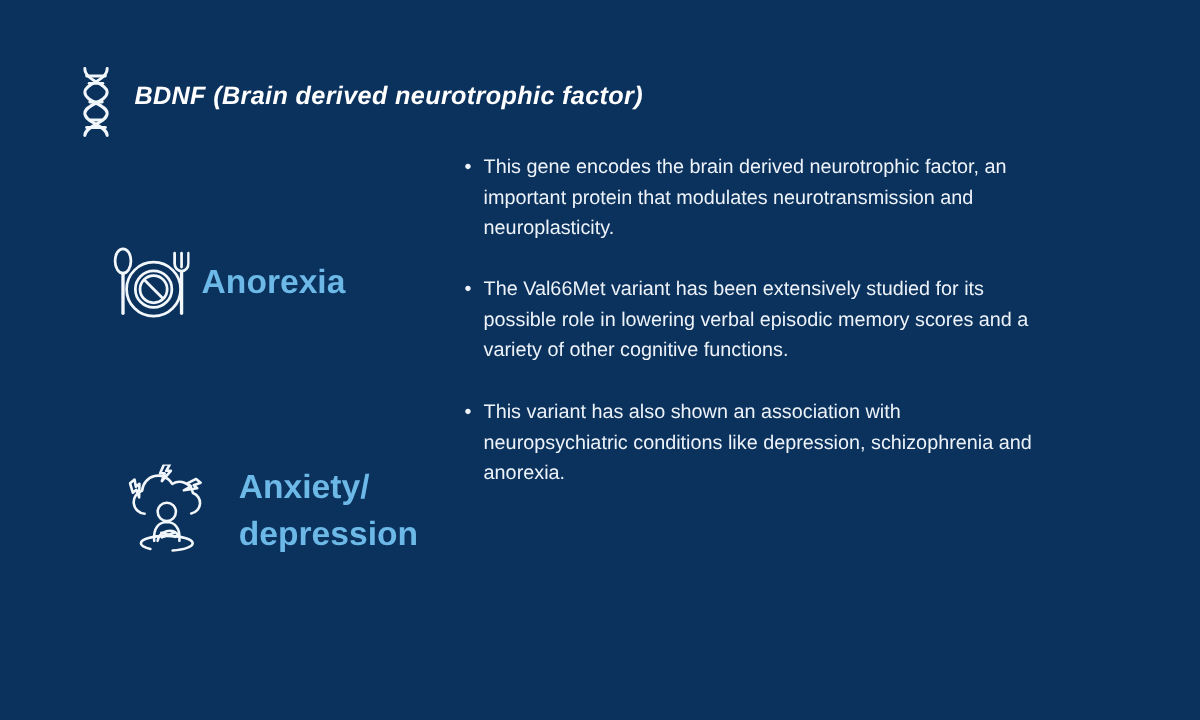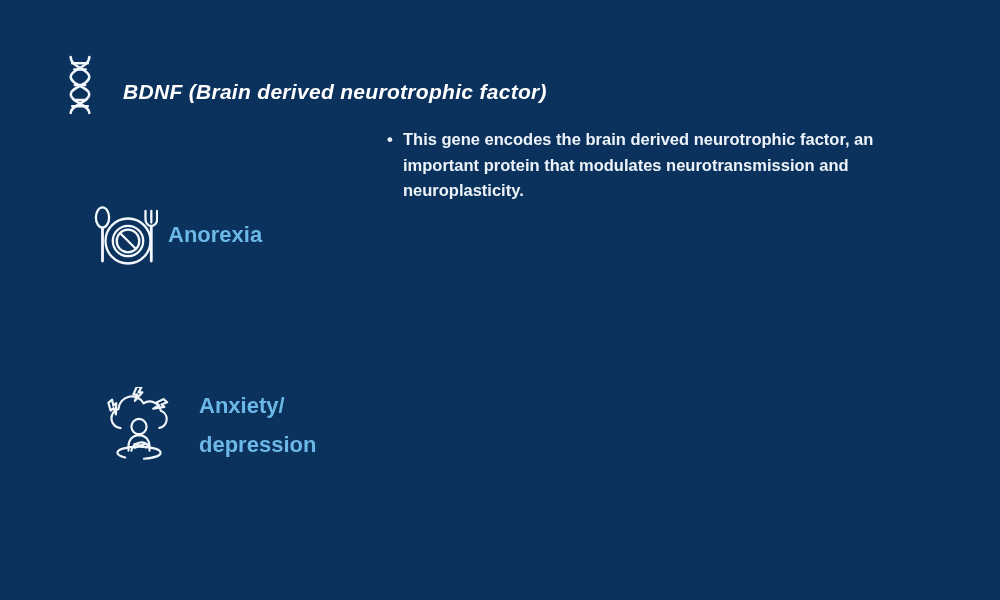--- a/index.html
+++ b/index.html
@@ -9,55 +9,54 @@
     font-family: "Liberation Sans", sans-serif;
     overflow: hidden;
     position: relative;
   }
   .slide { position: absolute; inset: 0; }
 
   
   .dna-wrap { position: absolute; left: 59px; top: 55px; width: 42px; height: 60px; }
   .gene-title {
     position: absolute; left: 112px; top: 69px;
-    margin: 11px;
+    margin: 0;
     font-size: 21px; font-weight: bold; font-style: italic;
     letter-spacing: 0.3px;
     color: #ffffff;
     white-space: nowrap;
   }
 
   
   .cond-icon { position: absolute; }
   .icon-anorexia { left: 94px; top: 204px; width: 64px; height: 64px; }
   .icon-anxiety  { left: 107px; top: 387px; width: 64px; height: 76px; }
   .cond-label {
     position: absolute; left: 168px;
-    font-size: 22px; font-weight: bold;
+    font-size: 28px; font-weight: bold;
     color: #6cb8e6;
     line-height: 38.5px;
     white-space: pre-line;
   }
   .label-anorexia { top: 216px; }
   .label-anxiety  { top: 387px; margin-left: 31px; }
 
   
   .facts {
     position: absolute; left: 387px; top: 127px; width: 585px;
     margin: 0; padding: 0; list-style: none;
   }
   .facts li {
     position: relative;
     padding-left: 16px;
     margin: 0 0 25.5px 0;
     font-size: 16.5px;
     line-height: 25.5px;
     color: #edf3f9;
     white-space: pre-line;
-    font-weight: bold;
   }
   .facts li::before {
     content: "\2022";
     position: absolute; left: 0; top: 0;
     color: #edf3f9;
   }
 
   .icon-stroke { stroke: #f2f7fb; fill: none; stroke-linecap: round; stroke-linejoin: round; }
 </style>
 </head>
@@ -116,15 +115,21 @@
       <ellipse cx="31" cy="64" rx="21" ry="6" stroke-dasharray="72 18" stroke-dashoffset="54"></ellipse>
     </svg>
   </span>
   <span class="cond-label label-anxiety">Anxiety/
 depression</span>
 
   <ul class="facts">
     <li>This gene encodes the brain derived neurotrophic factor, an
 important protein that modulates neurotransmission and
 neuroplasticity.</li>
+    <li>The Val66Met variant has been extensively studied for its
+possible role in lowering verbal episodic memory scores and a
+variety of other cognitive functions.</li>
+    <li>This variant has also shown an association with
+neuropsychiatric conditions like depression, schizophrenia and
+anorexia.</li>
   </ul>
 
 </div>
 
 </body></html>

